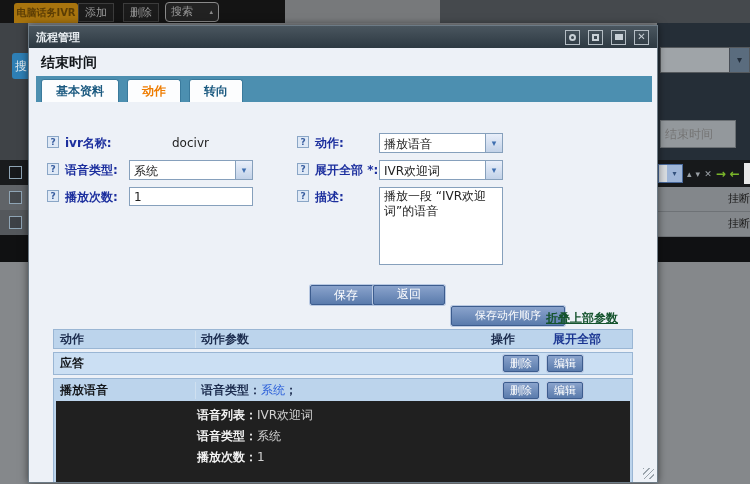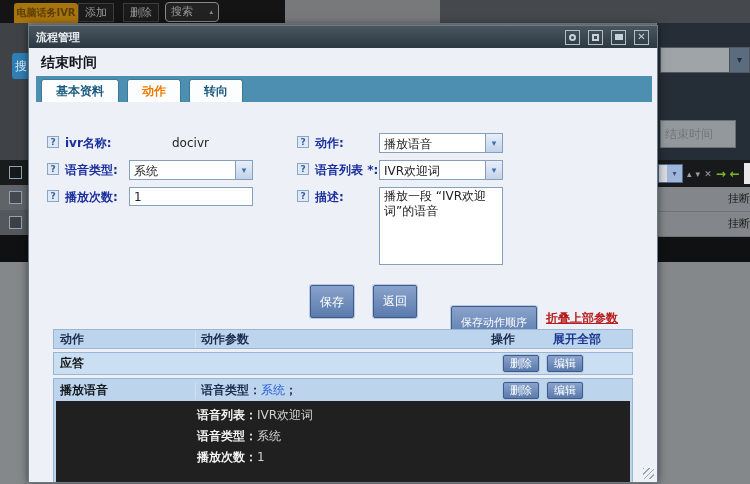--- a/index.html
+++ b/index.html
@@ -75,26 +75,26 @@
   .sel .val { flex:1; font-size:12px; color:#222; padding:2px 0 0 4px; white-space:nowrap; overflow:hidden; }
   .sel .ch { width:17px; background:linear-gradient(#e9effa,#c2d2e8); border-left:1px solid #86a0bc;
       color:#3f6fb0; font-size:9px; text-align:center; line-height:18px; }
   .tinput { position:absolute; width:124px; height:19px; border:1px solid #86a0bc; font-size:12px;
       padding:0 4px; color:#222; background:#fff; }
   .tarea { position:absolute; width:124px; height:78px; border:1px solid #86a0bc; font-size:12px;
       padding:1px 4px; color:#222; background:#fff; resize:none; overflow:hidden; line-height:15px; }
 
   .blue-btn { background:linear-gradient(#8aa3cc,#5a7bac); border:1px solid #3c5c8e;
       box-shadow:0 0 0 1px #b9c9e2; color:#fff; font-size:12px; border-radius:2px;
-      padding:1px 9px; height:33px; line-height:16px; cursor:pointer; white-space:nowrap; }
+      padding:1px 23px; height:20px; line-height:16px; cursor:pointer; white-space:nowrap; }
   .btn-save { position:absolute; left:281px; top:237px; }
   .btn-back { position:absolute; left:344px; top:237px;font-family:Liberation Mono, monospace; }
   .btn-order { position:absolute; left:422px; top:258px; font-size:11px; }
   .link-collapse { position:absolute; left:517px; top:262px; font-size:12px; font-weight:bold;
-      color:#b91c1c; text-decoration:underline; }
+      color:#14532d; text-decoration:underline; }
 
   .tbl { position:absolute; left:24px; top:281px; width:580px; }
   .thead { height:20px; background:#bcd4ec; border:1px solid #9ab6d4; display:flex; align-items:center;
       font-size:12px; font-weight:bold; color:#1c2c4e; }
   .c-action { width:141px; padding-left:6px; }
   .c-params { flex:1; border-left:1px solid #cfe0f0; padding-left:5px; }
   .c-op { width:50px; }
   .c-expand { width:79px; font-size:12px; font-weight:bold; color:#1a3591;margin-left:12px; }
   .trow { margin-top:3px; background:#cbdff3; border:1px solid #9ab6d4; display:flex; align-items:center;
       height:23px; font-size:12px; }
@@ -212,21 +212,21 @@
         <span class="help">?</span>
         <span class="flabel">动作:</span>
       </div>
       <div class="sel" style="left:350px;top:85px;">
         <span class="val">播放语音</span>
         <span class="ch">▾</span>
       </div>
 
       <div class="frow" style="left:268px;top:114px;">
         <span class="help">?</span>
-        <span class="flabel">语音列表 *:</span>
+        <span class="flabel">展开全部 *:</span>
       </div>
       <div class="sel" style="left:350px;top:112px;">
         <span class="val">IVR欢迎词</span>
         <span class="ch">▾</span>
       </div>
 
       <div class="frow" style="left:268px;top:141px;">
         <span class="help">?</span>
         <span class="flabel">描述:</span>
       </div>

